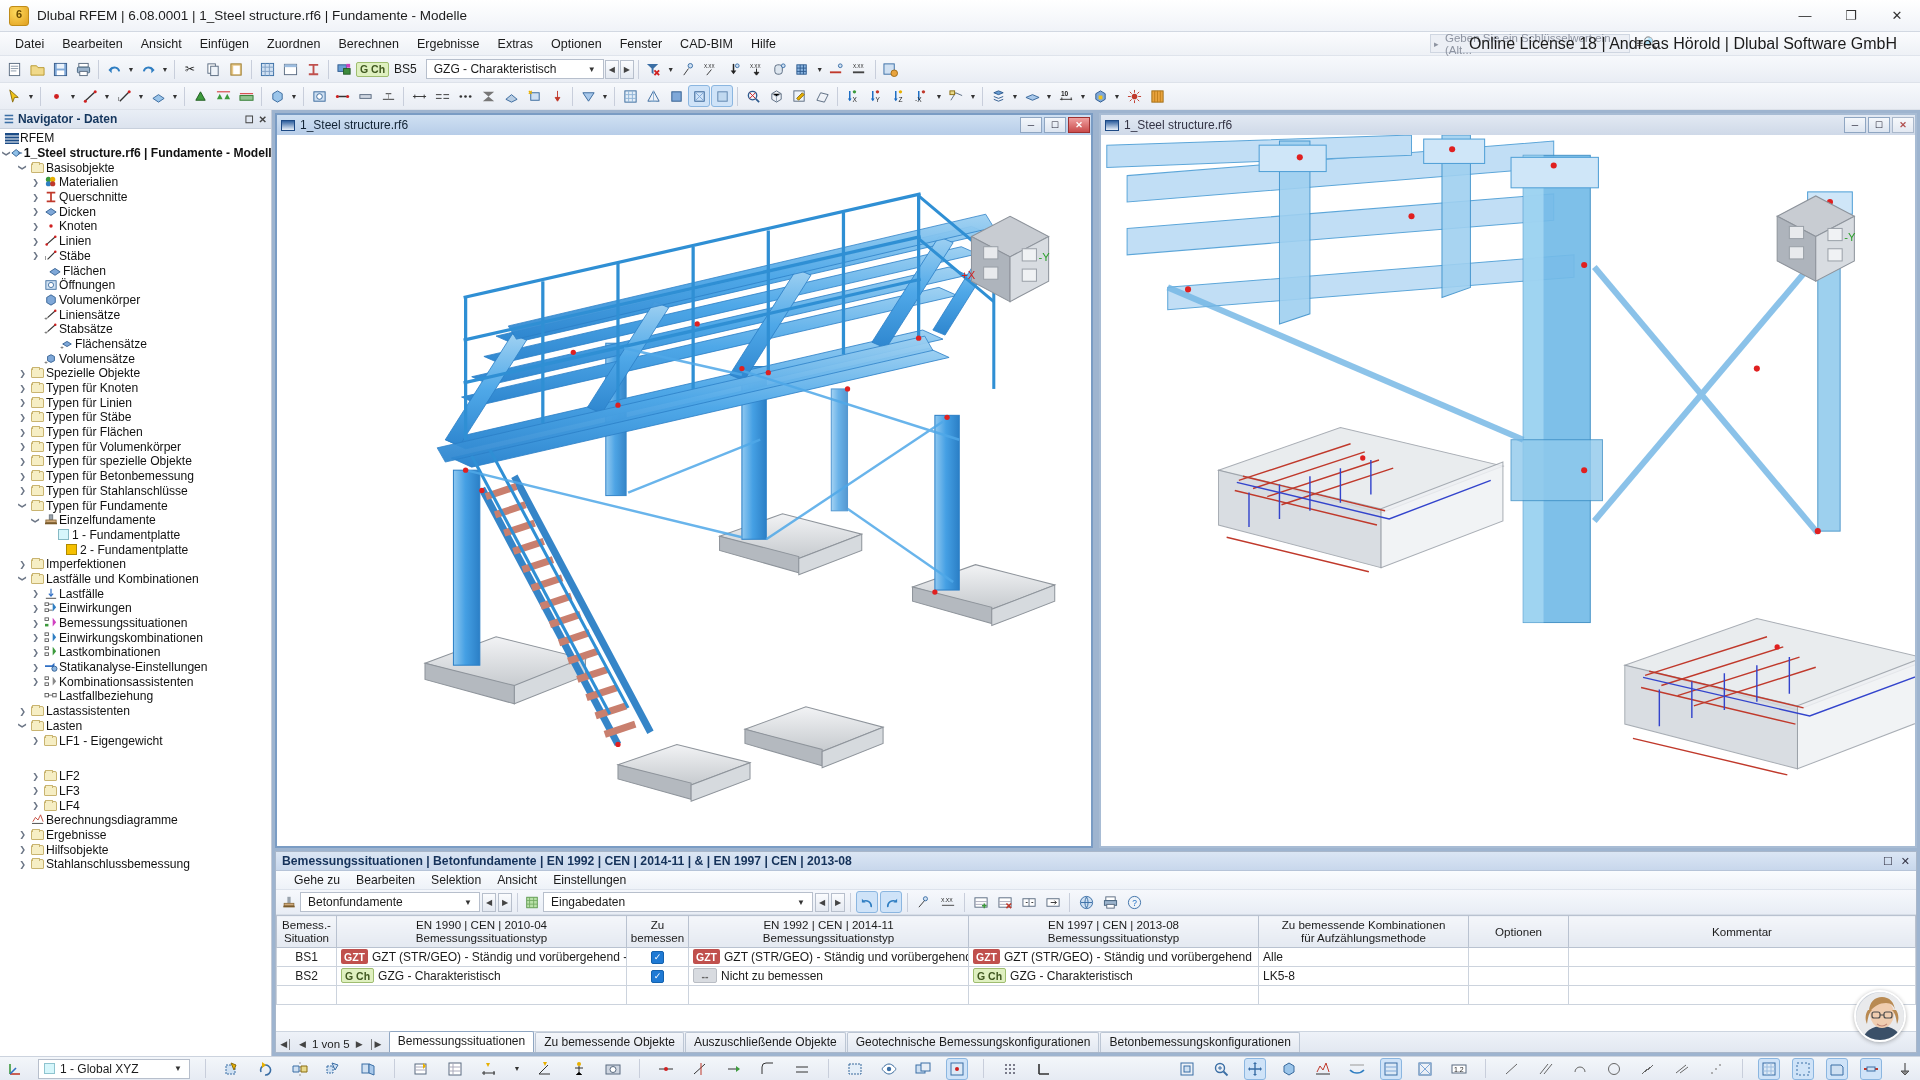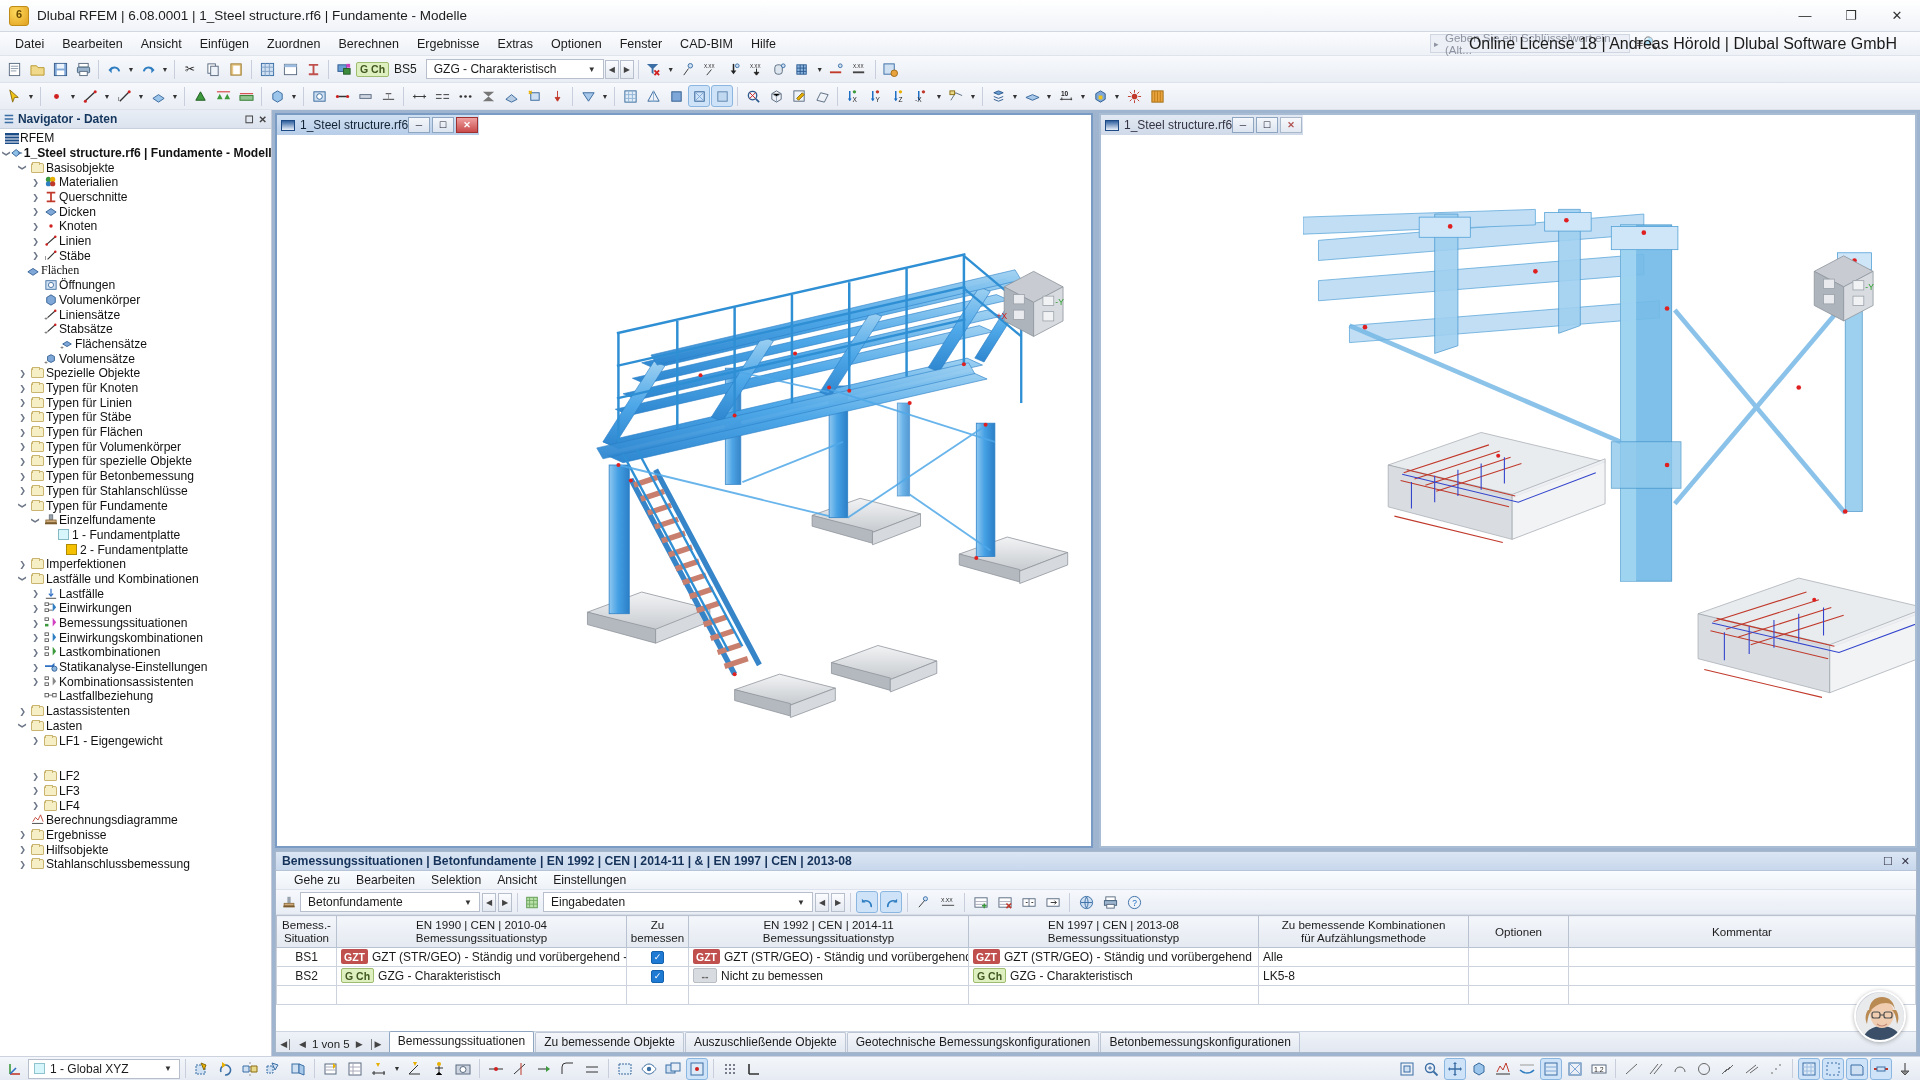--- a/index.html
+++ b/index.html
@@ -88,21 +88,21 @@
       border-radius:1px 2px 1px 1px; position:relative; }
   .folder::before { content:""; position:absolute; left:0; top:-2px; width:6px; height:2px;
       background:#f6eec4; border:1px solid #c9b470; border-bottom:none; border-radius:1px 1px 0 0; }
   .sw { width:11px; height:11px; border:1px solid #888; display:inline-block; }
   .bold { font-weight:bold; }
 
   
   .work { flex:1; display:flex; flex-direction:column; min-width:0;
       background:#9eb4cf; padding:3px; gap:3px; }
   .views { display:flex; gap:6px; height:735px; }
-  .vwin { flex:1; display:flex; flex-direction:row; background:#fff;
+  .vwin { flex:1; display:flex; flex-direction:column; background:#fff;
       border:2px solid #7a9cc4; min-width:0; }
   .vwin.inactive { border-color:#a8bcd4; }
   .vtitle { height:20px; display:flex; align-items:center; padding:0 1px 0 4px;
       background:linear-gradient(#cfe0f2,#b7cde8); font-size:12px; color:#123; }
   .vtitle.inact { background:linear-gradient(#e2e9f3,#cfd9e8); color:#334; }
   .vicon { width:14px; height:11px; margin-right:5px;
       background:linear-gradient(#2e5f9e,#e9f1fa); border:1px solid #1d4a85; }
   .vbtns { margin-left:auto; display:flex; gap:2px; }
   .vb { width:22px; height:16px; display:flex; align-items:center; justify-content:center;
       font-size:9px; background:linear-gradient(#f4f7fb,#dde5f0); border:1px solid #8fa6c2; color:#223; }
@@ -137,21 +137,21 @@
 
   .tabsrow { height:21px; display:flex; align-items:flex-end; gap:1px; padding-left:4px;
       background:linear-gradient(#eef2f8,#e2e8f1); border-top:1px solid #cdd5e0; }
   .pager { display:flex; align-items:center; gap:3px; font-size:11.5px; padding:0 6px 2px 0; color:#222; }
   .pg { width:13px; text-align:center; color:#444; font-size:9px; }
   .tab { padding:2px 8px 3px; font-size:12px; background:linear-gradient(#f4f6fa,#e2e8f1);
       border:1px solid #bcc6d4; border-bottom:none; border-radius:2px 2px 0 0; color:#1b1b1b; }
   .tab.sel { background:#fff; border-color:#8fa6c2; font-weight:normal; padding-bottom:4px; }
 
   
-  .bottombar { height:24px; display:flex; align-items:center; gap:2px; padding:0 4px;
+  .bottombar { height:24px; display:flex; align-items:center; gap:12px; padding:0 4px;
       background:linear-gradient(#f3f6fa,#e6ebf3); border-top:1px solid #ccd3de; }
   .statusbar { height:19px; display:flex; align-items:center;
       background:linear-gradient(#eef1f7,#e2e7ef); border-top:1px solid #ccd3de;
       font-size:11.8px; color:#1b1b1b; }
   .st-cell { padding:0 10px; border-right:1px solid #cfd6e1; height:19px;
       display:flex; align-items:center; }
 
   .avatar { position:absolute; right:14px; bottom:38px; width:52px; height:52px;
       border-radius:50%; overflow:hidden; border:2px solid #fff;
       box-shadow:0 1px 4px rgba(0,0,0,.3); background:#c9cfd8; }
@@ -713,21 +713,21 @@
               <span class="tw e"></span>
               <span class="ti">
                 <svg width="14" height="12" viewBox="0 0 16 14">
                   <path d="M4 11L13 2" stroke="#333" stroke-width="1.3"></path>
                   <text x="1" y="12" font-size="6" fill="#333">I</text>
                   <circle cx="13" cy="2" r="1.5" fill="#d02020"></circle>
                 </svg>
               </span>
               <span>Stäbe</span>
             </div>
-            <div class="tnode" style="padding-left: 11px; font-family: Liberation Serif, serif;">
+            <div class="tnode" style="padding-left: 33px;">
               <span class="tw"></span>
               <span class="ti">
                 <svg width="14" height="12" viewBox="0 0 16 14">
                   <path d="M2 8l6-4 6 4-6 4z" fill="#7fa8d8" stroke="#2d5a8e"></path>
                 </svg>
               </span>
               <span>Flächen</span>
             </div>
             <div class="tnode" style="padding-left: 29px;">
               <span class="tw"></span>

